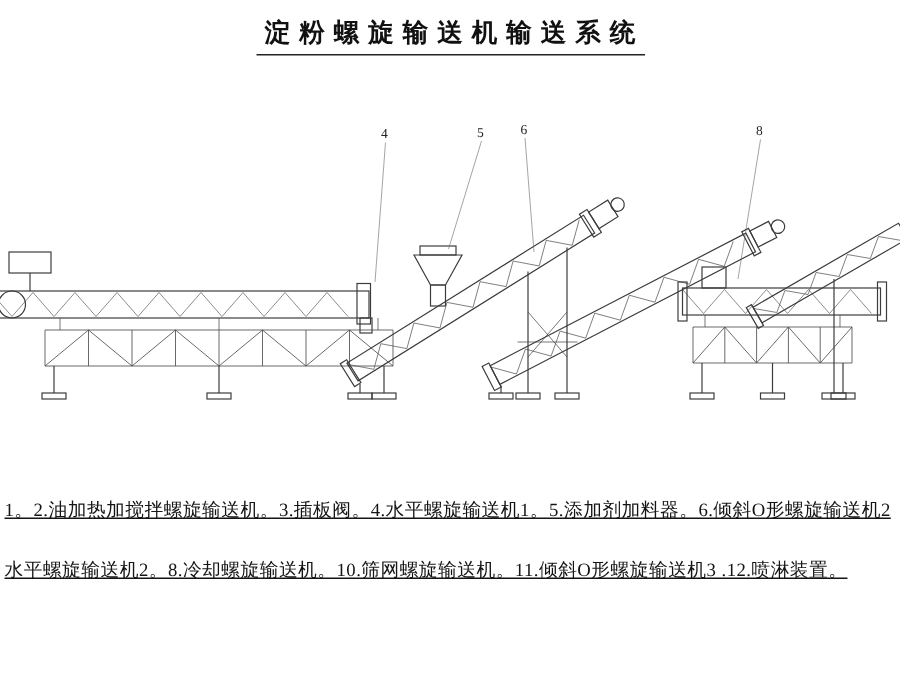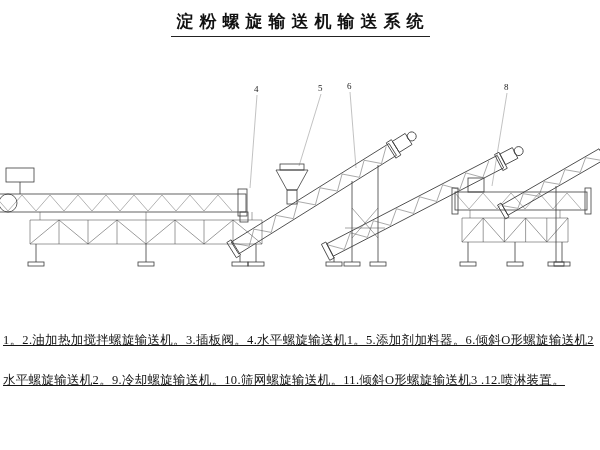--- a/index.html
+++ b/index.html
@@ -151,16 +151,16 @@
         <text class="callout-num" x="347" y="11">6</text>
 
         <line class="ldr" x1="507" y1="15" x2="492" y2="108"></line>
         <text class="callout-num" x="504" y="12">8</text>
       </g>
     </svg>
   </div>
 
   <div class="caption">
     <div id="cap1" class="caption-line">1。2.油加热加搅拌螺旋输送机。3.插板阀。4.水平螺旋输送机1。5.添加剂加料器。6.倾斜O形螺旋输送机2</div>
-    <div id="cap2" class="caption-line">水平螺旋输送机2。9.冷却螺旋输送机。10.筛网螺旋输送机。11.倾斜O形螺旋输送机3 .12.喷淋装置。</div>
+    <div id="cap2" class="caption-line">水平螺旋输送机2。8.冷却螺旋输送机。10.筛网螺旋输送机。11.倾斜O形螺旋输送机3 .12.喷淋装置。</div>
   </div>
 
 </div>
 
 </body></html>

